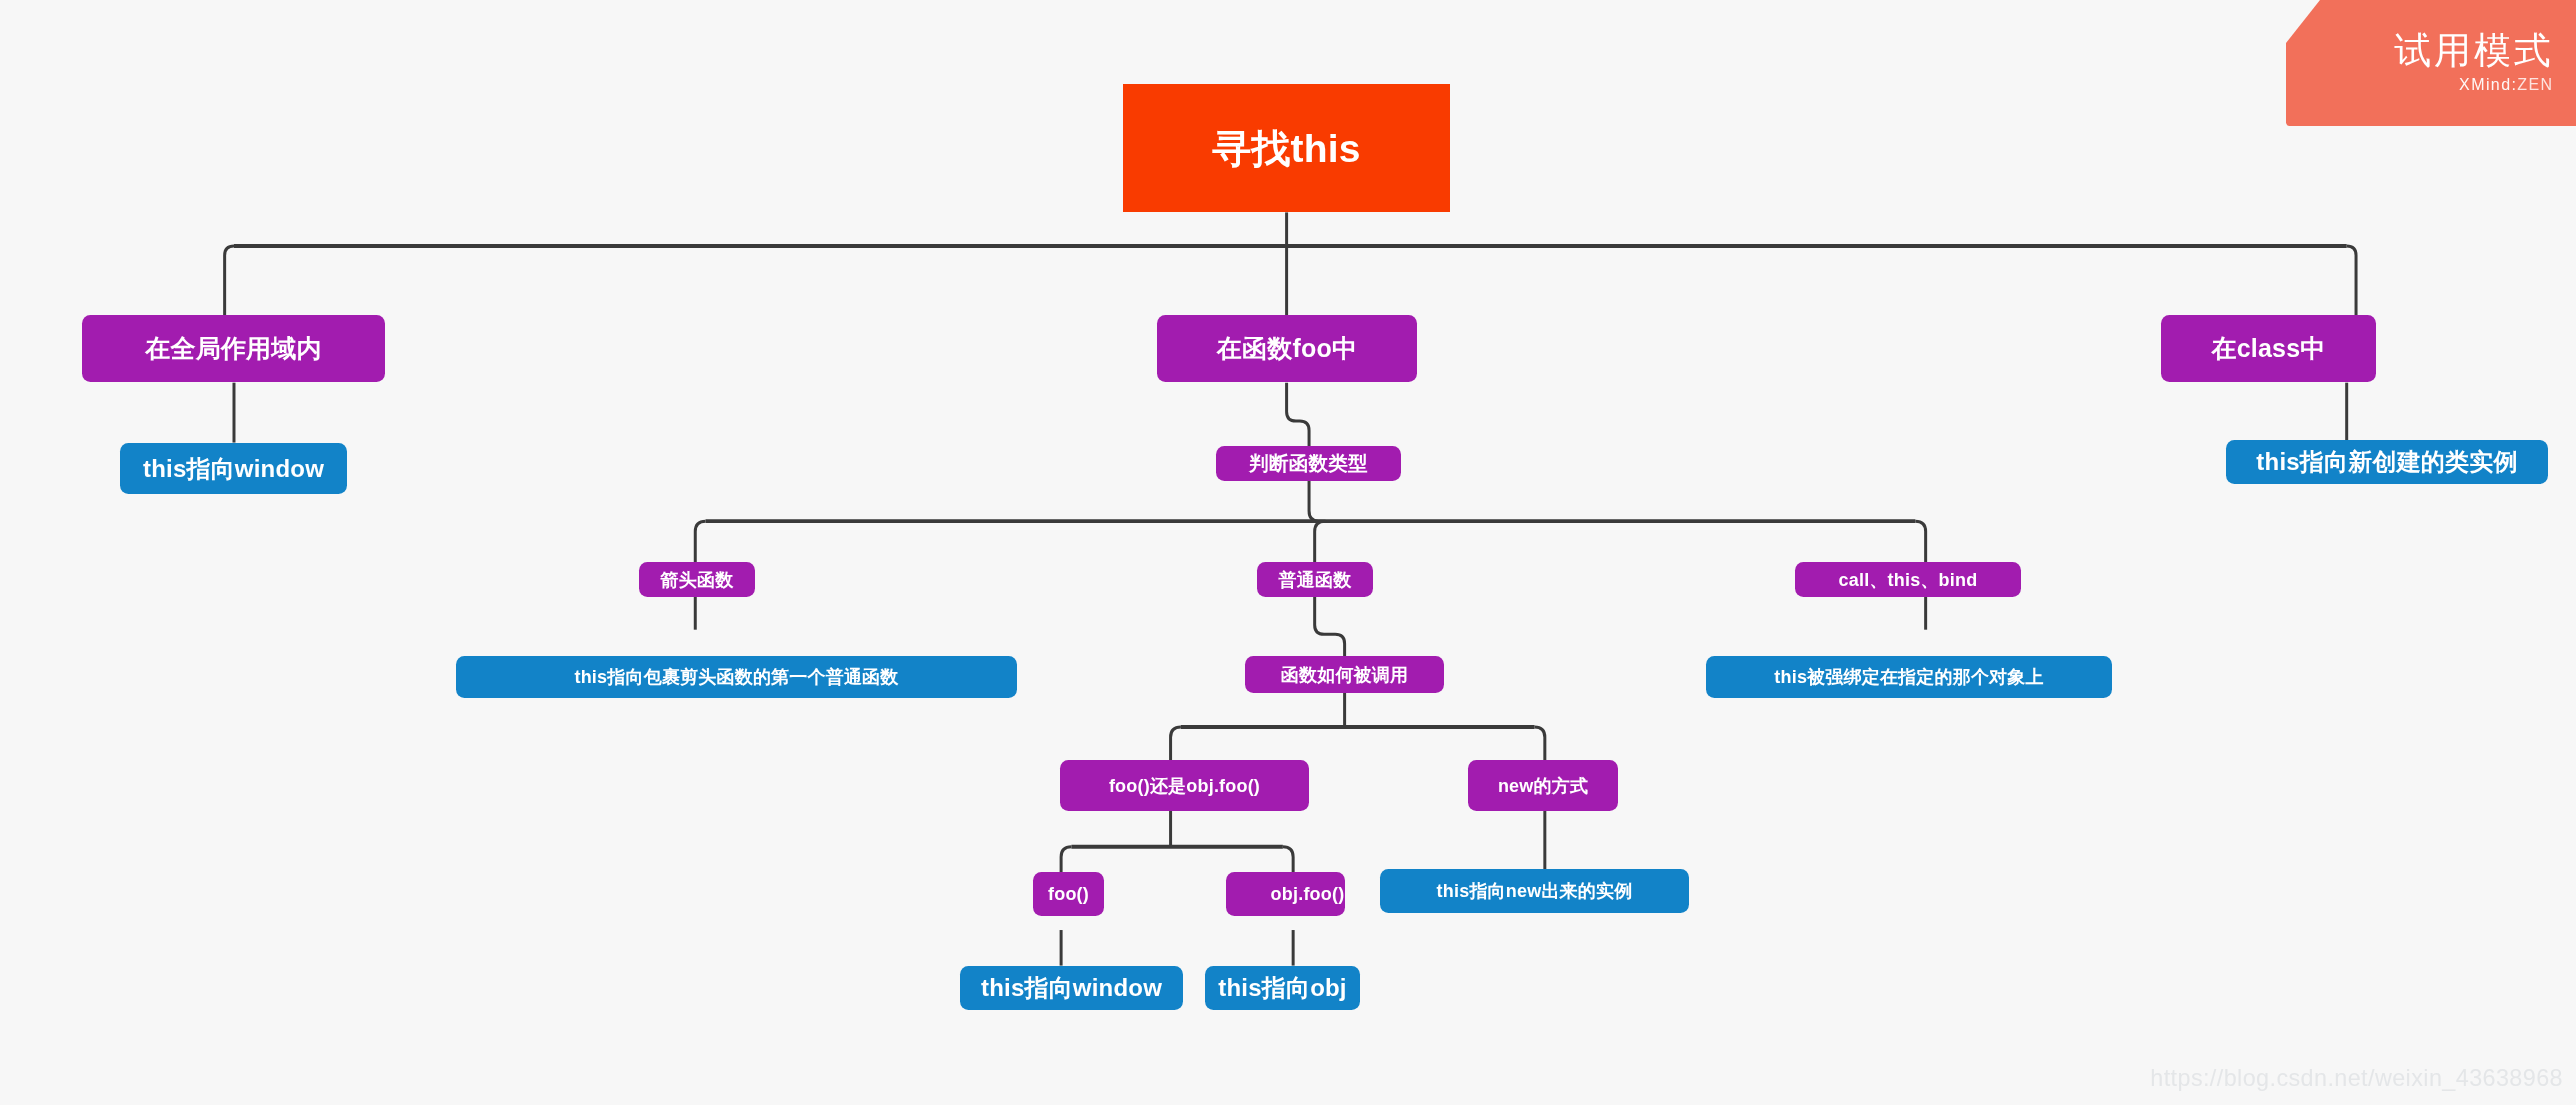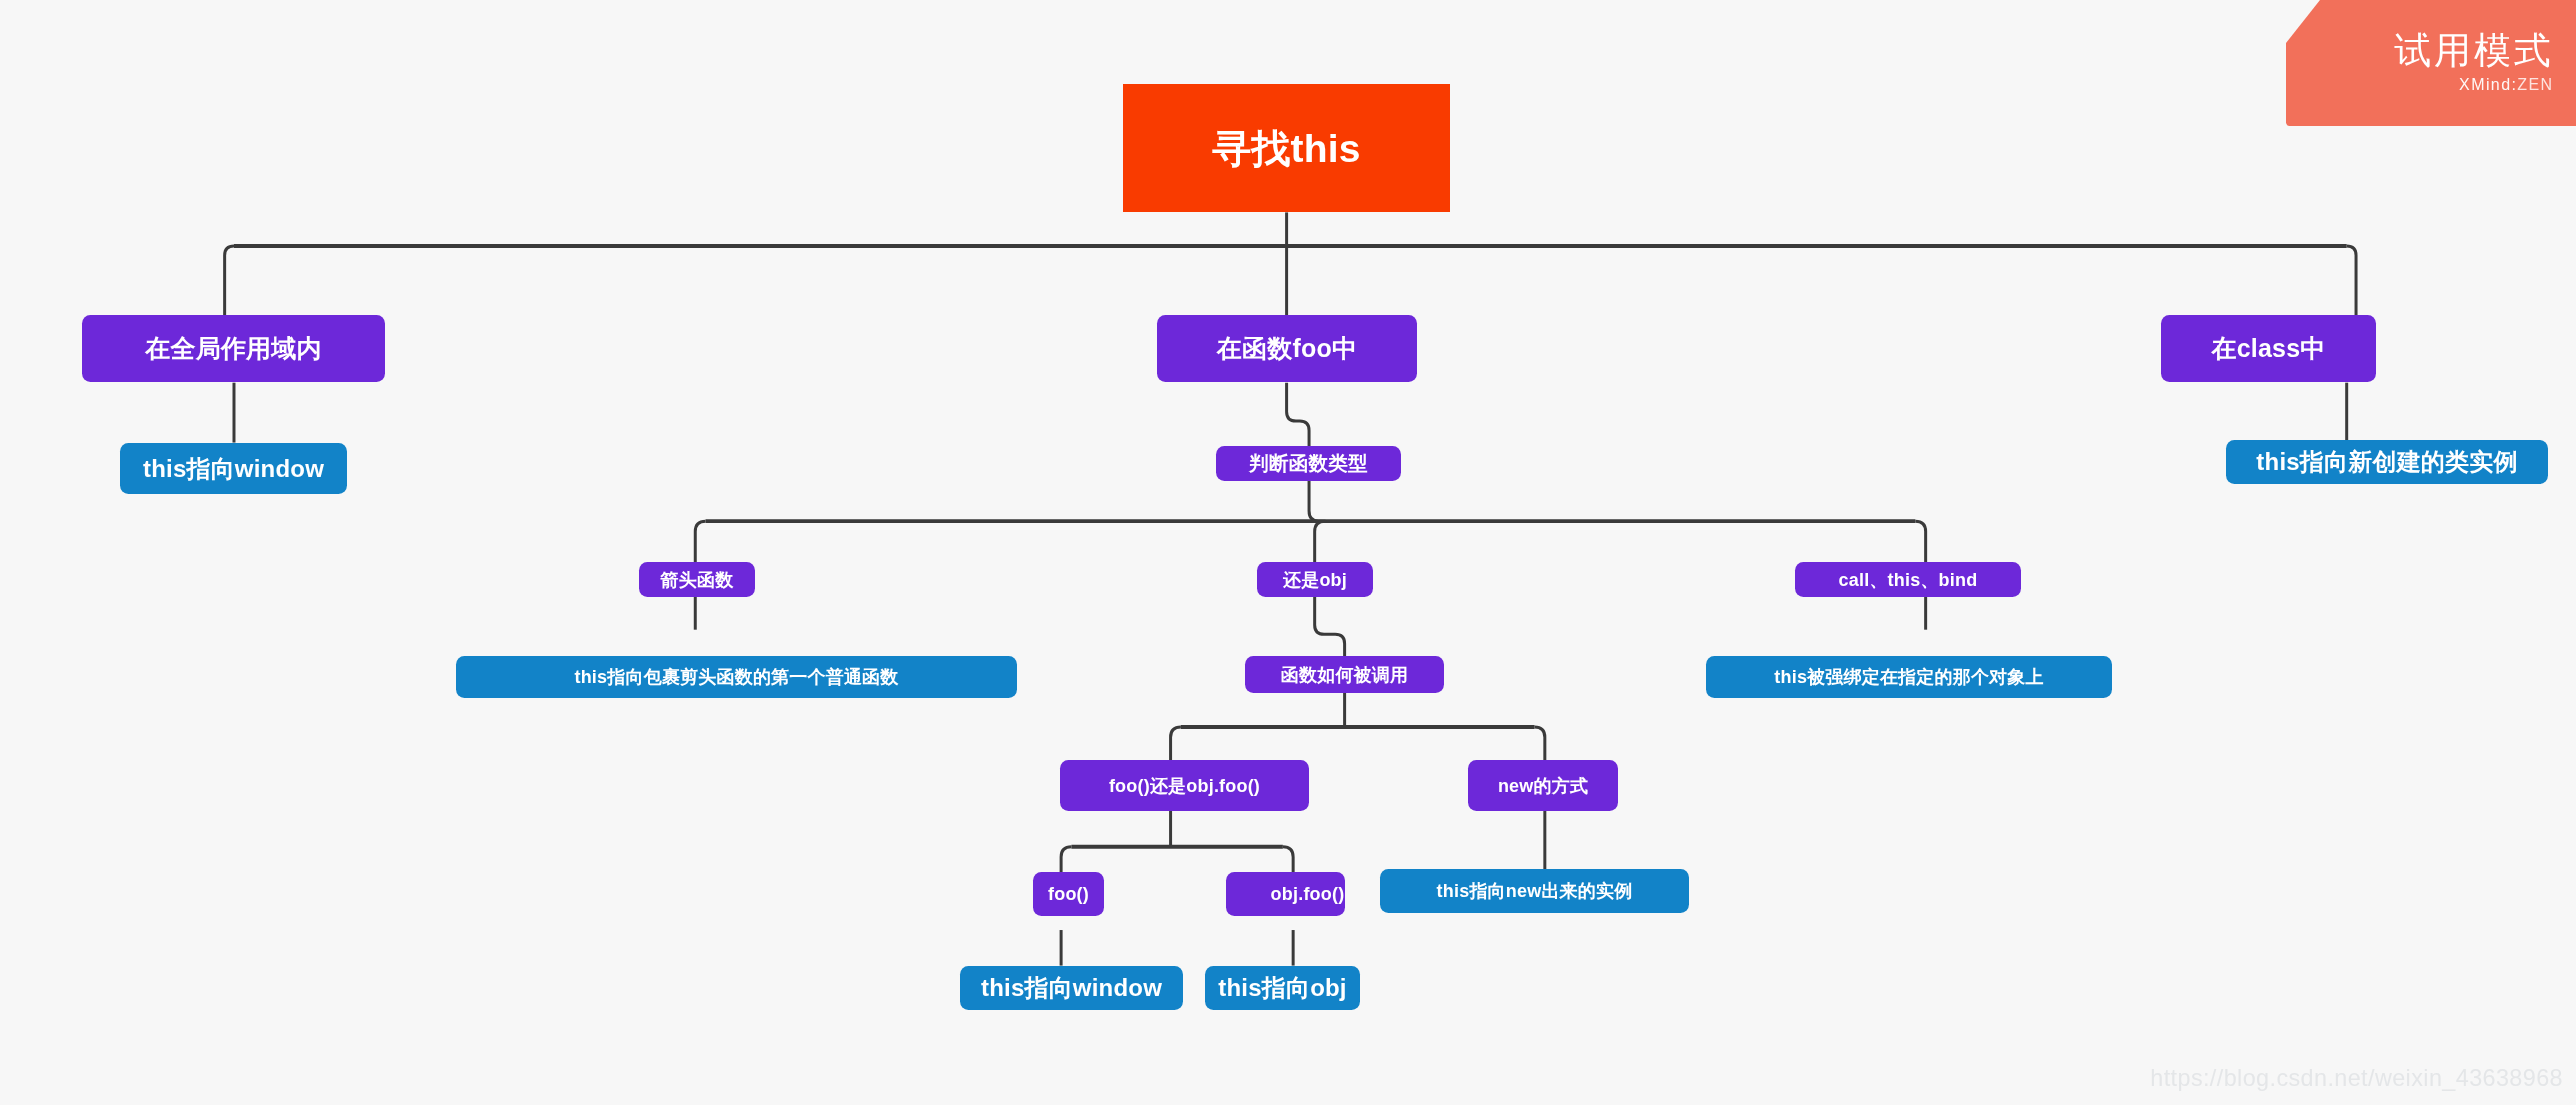--- a/index.html
+++ b/index.html
@@ -36,21 +36,21 @@
     letter-spacing: 0.2px;
     line-height: 1;
     z-index: 5;
   }
   .node.root {
     background: #f93b00;
     border-radius: 0px;
     font-size: 39px;
   }
   .node.green {
-    background: #6d28d9;
+    background: #a21caf;
     border-radius: 8.4px;
   }
   .node.blue {
     background: #1283c8;
     border-radius: 8.4px;
   }
   .lvl1 { font-size: 25px; }
   .lvl2 { font-size: 19.6px; }
   .lvl3 { font-size: 18px; }
   .lvl4 { font-size: 18px; margin-left: 7px; }
@@ -166,21 +166,21 @@
   <div class="node green lvl1" style="left:2161px; top:315px; width:215px; height:67px;">在class中</div>
 
   <div class="node blue leaf" style="left:2186px; top:440px; width:322px; height:44px;margin-left:40px;">this指向新创建的类实例</div>
 
   <div class="node green lvl2" style="left:1216px; top:446px; width:185px; height:35px;">判断函数类型</div>
 
   <div class="node green lvl3" style="left:639px; top:562px; width:116px; height:35px;">箭头函数</div>
 
   <div class="node blue leaf-sm" style="left:456px; top:656px; width:561px; height:42px;">this指向包裹剪头函数的第一个普通函数</div>
 
-  <div class="node green lvl3" style="left:1257px; top:562px; width:116px; height:35px;">还是obj</div>
+  <div class="node green lvl3" style="left:1257px; top:562px; width:116px; height:35px;">普通函数</div>
 
   <div class="node green lvl3" style="left:1245px; top:656px; width:199px; height:37px;">函数如何被调用</div>
 
   <div class="node green lvl3" style="left:1795px; top:562px; width:226px; height:35px;">call、this、bind</div>
 
   <div class="node blue leaf-sm" style="left:1706px; top:656px; width:406px; height:42px;">this被强绑定在指定的那个对象上</div>
 
   <div class="node green lvl4" style="left:1053px; top:760px; width:249px; height:51px;">foo()还是obj.foo()</div>
 
   <div class="node green lvl4" style="left:1461px; top:760px; width:150px; height:51px;">new的方式</div>

